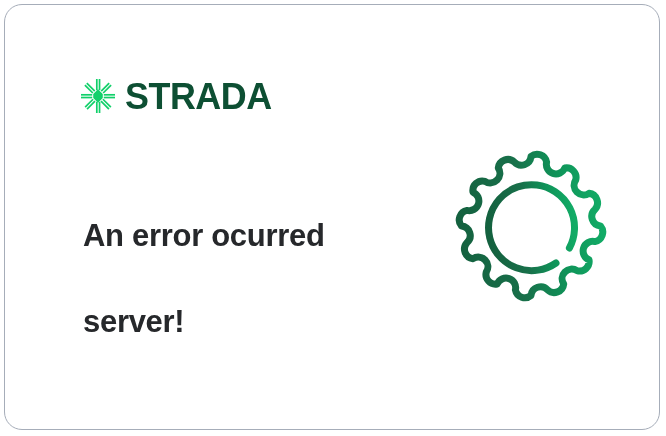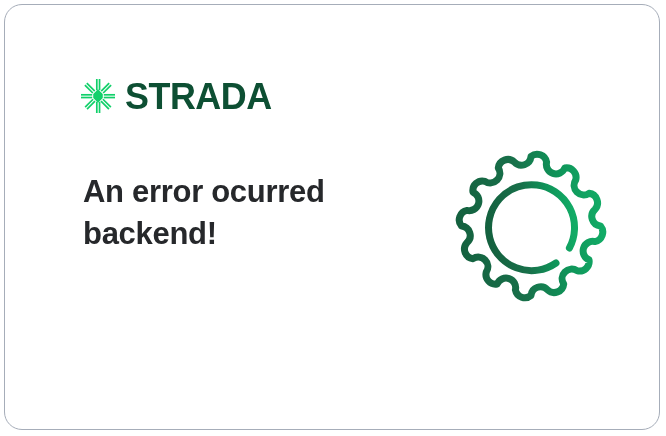--- a/index.html
+++ b/index.html
@@ -72,20 +72,21 @@
     font-family: "Liberation Sans", sans-serif;
     font-size: 31px;
     font-weight: bold;
     line-height: 42px;
     letter-spacing: -0.3px;
     color: #26282b;
   }
   .error-message .msg-line {
     display: block;
     white-space: nowrap;
+    margin-top: 44px;
   }
 
   
   .gear-illustration {
     position: absolute;
     left: 446px;
     top: 141px;
     width: 160px;
     height: 160px;
   }
@@ -128,21 +129,21 @@
           </g>
 
           <polygon points="50,30 64,44 64,56 50,70 36,56 36,44"></polygon>
         </g>
       </svg>
       <span class="logo-wordmark">STRADA</span>
     </div>
 
     <div class="error-message">
       <span class="msg-line">An error ocurred</span>
-      <span class="msg-line">backend!</span>
+      <span class="msg-line">server!</span>
     </div>
 
     <div class="gear-illustration">
       <svg viewBox="0 0 160 160" aria-hidden="true">
         <defs>
           <linearGradient id="gearGrad" x1="0" y1="0.55" x2="1" y2="0.45">
             <stop offset="0%" stop-color="#14613f"></stop>
             <stop offset="42%" stop-color="#18704a"></stop>
             <stop offset="72%" stop-color="#0f9459"></stop>
             <stop offset="100%" stop-color="#12ab66"></stop>

